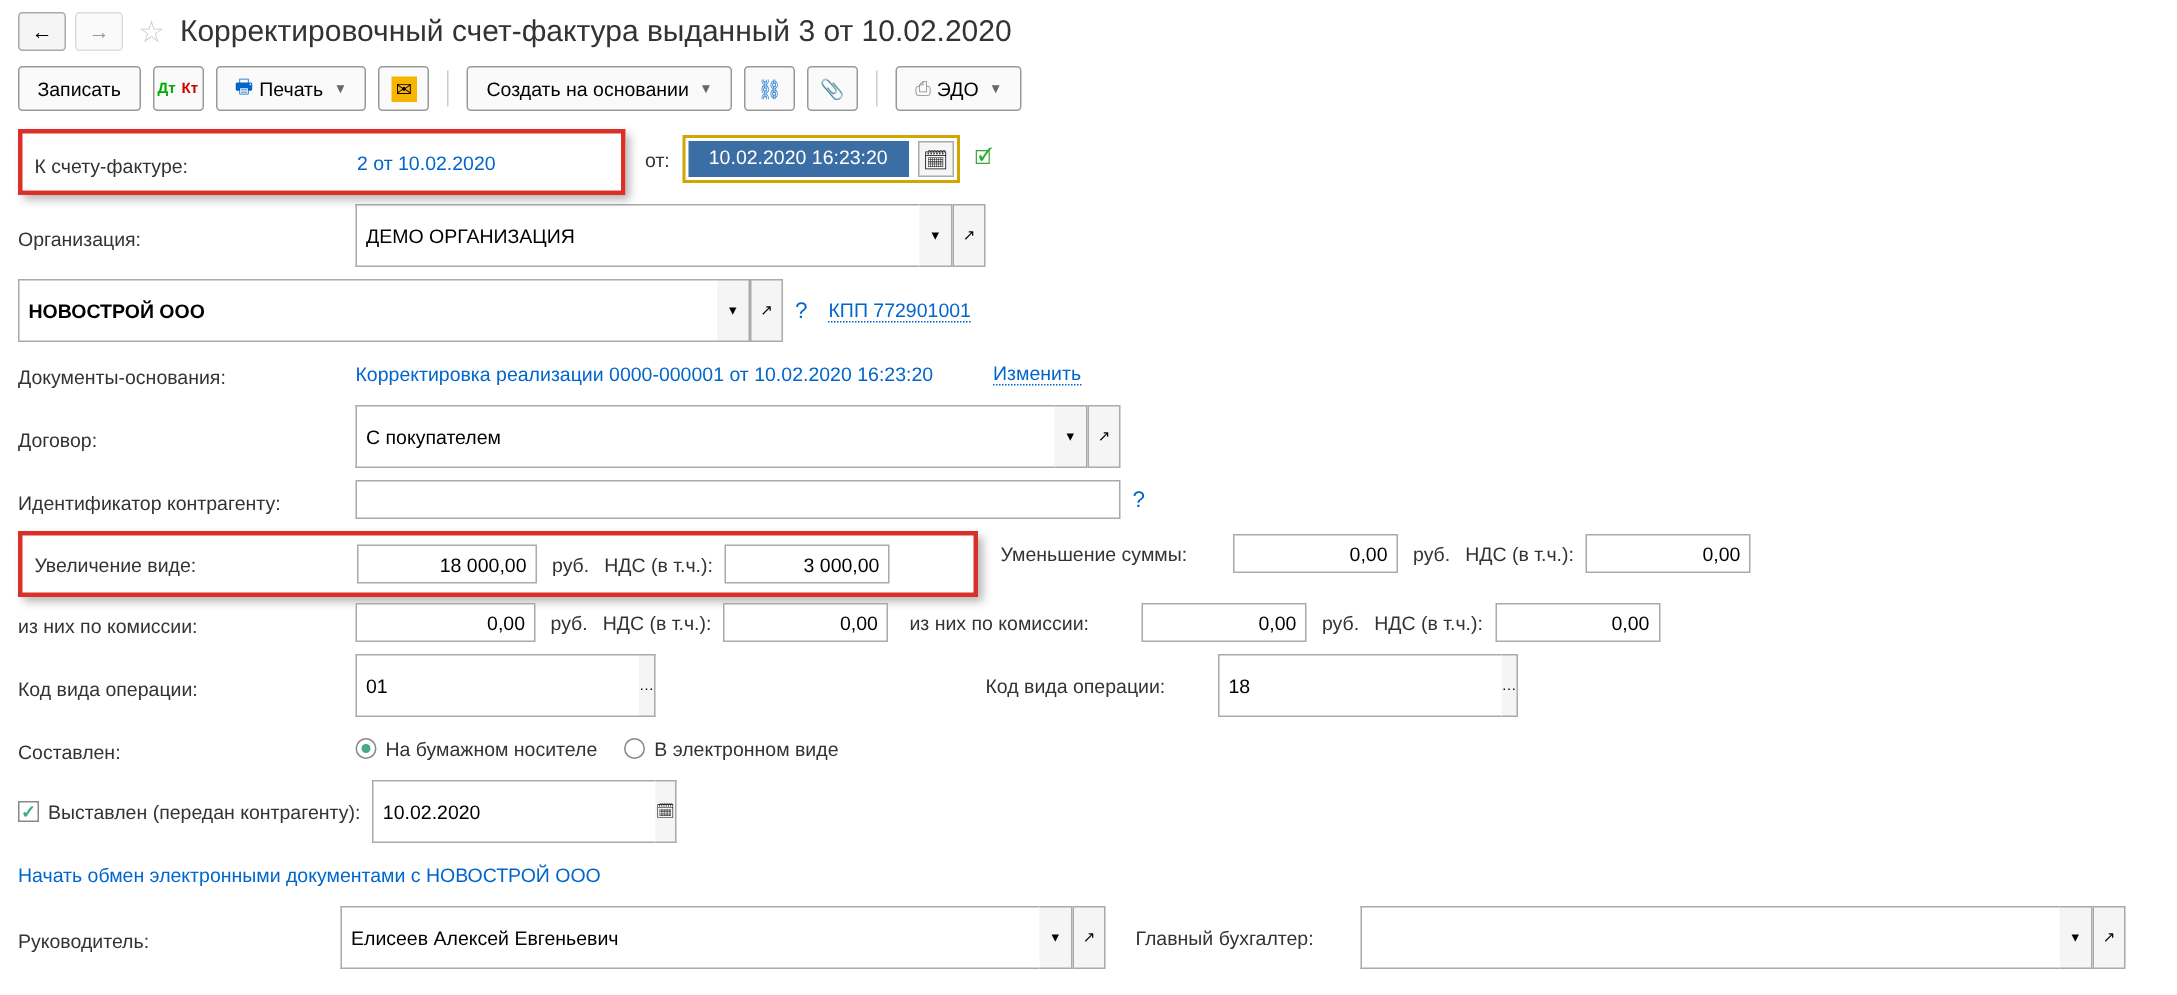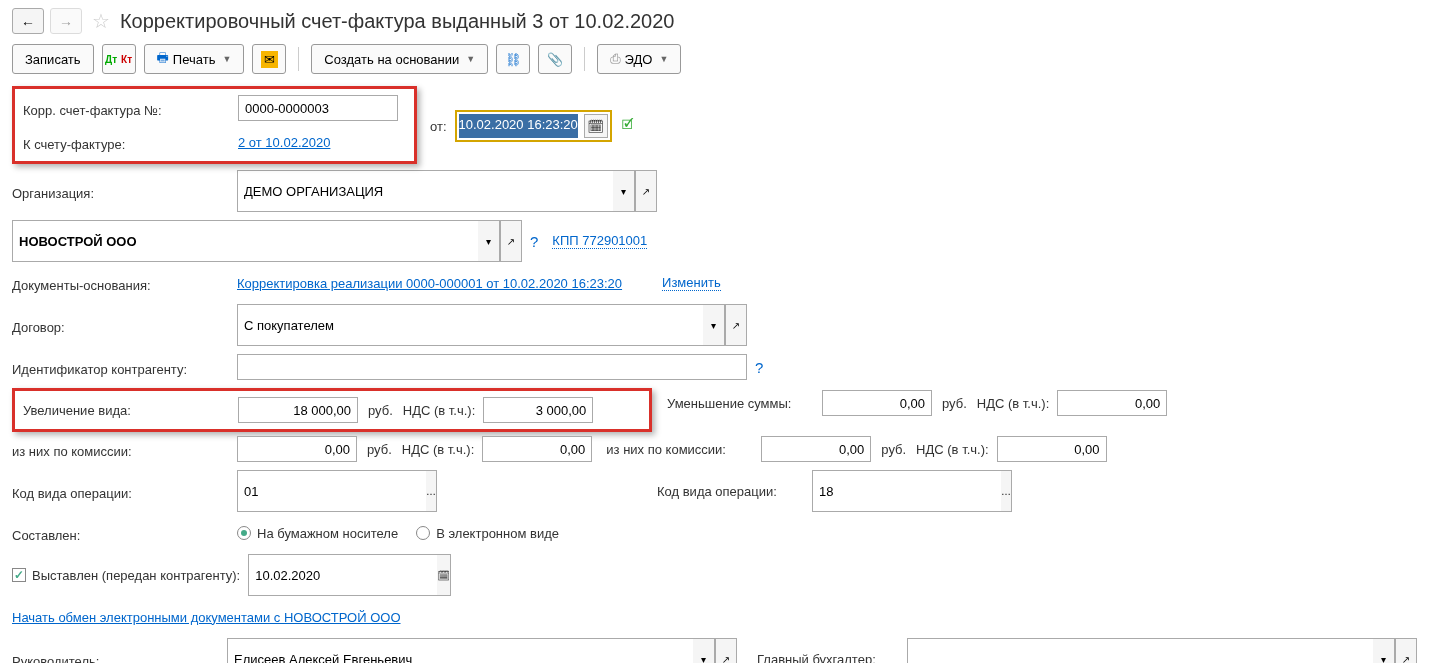--- a/index.html
+++ b/index.html
@@ -13,25 +13,25 @@
 .btn-yellow { background: #ffdd00; border-color: #cc9900; font-weight: bold; }
 .btn-icon { width: 34px; padding: 0; justify-content: center; }
 .btn .caret { font-size: 9px; margin-left: 3px; color: #666; }
 .form-row { display: flex; align-items: center; margin-bottom: 8px; min-height: 26px; }
 .label { width: 225px; flex-shrink: 0; padding-top: 4px; }
 .input-text { height: 26px; border: 1px solid #aaa; padding: 0 6px; background: #fff; font-size: 13px; }
 .input-combo { display: flex; height: 42px; }
 .input-combo input { border: 1px solid #aaa; border-right: none; padding: 0 6px; font-size: 13px; }
 .combo-btn { width: 22px; border: 1px solid #aaa; border-left: none; background: #f5f5f5; cursor: pointer; display: inline-flex; align-items: center; justify-content: center; font-size: 10px; }
 .combo-btn + .combo-btn { border-left: 1px solid #aaa; }
-.link { color: #0066cc; text-decoration: underline; cursor: pointer; }
+.link { color: #0066cc; cursor: pointer; }
 .link.dotted { text-decoration: none; border-bottom: 1px dotted #0066cc; }
 .highlight-red { border: 3px solid #d9302a; box-shadow: 3px 3px 6px rgba(0,0,0,.3); padding: 6px 8px; margin-bottom: 6px; }
 .highlight-yellow { border: 2px solid #d4a500; padding: 2px; display: inline-flex; }
-.date-sel { background: #3a6ea5; color: #fff; padding: 3px 0; margin-right: 2px; }
+.date-sel { background: #3a6ea5; color: #fff; padding: 3px 14px; margin-right: 2px; }
 .cal-btn { width: 24px; height: 24px; border: 1px solid #aaa; background: #f5f5f5; cursor: pointer; margin-left: 4px; display: inline-flex; align-items: center; justify-content: center; }
 .num-input { text-align: right; }
 .radio { width: 14px; height: 14px; border: 1px solid #888; border-radius: 50%; display: inline-flex; align-items: center; justify-content: center; margin-right: 6px; vertical-align: middle; cursor: pointer; }
 .radio.checked::after { content: ''; width: 6px; height: 6px; background: #4a8; border-radius: 50%; }
 .checkbox { width: 14px; height: 14px; border: 1px solid #888; display: inline-flex; align-items: center; justify-content: center; margin-right: 6px; vertical-align: middle; cursor: pointer; color: #4a8; font-weight: bold; font-size: 12px; }
 .sep { width: 1px; height: 24px; background: #ccc; margin: 0 4px; }
 .q-mark { color: #0066cc; font-size: 15px; cursor: pointer; margin-left: 8px; }
 </style>
 </head>
 <body>
@@ -71,30 +71,26 @@
   <div class="sep"></div>
   <button class="btn">
       <span style="color:#888">⎙</span> 
       <span>ЭДО</span>
       <span class="caret">▼</span>
     </button>
 </div>
 
 <div style="position:relative">
 <div class="highlight-red" style="width:405px;position:relative;z-index:1">
-  <div class="form-row">
-    <span class="label" style="width:215px">Корр. счет-фактура №:</span>
-    <input class="input-text" style="width: 160px;" value="0000-0000003">
-  </div>
   <div class="form-row" style="margin-bottom:0">
     <span class="label" style="width:215px">К счету-фактуре:</span>
     <a class="link">2 от 10.02.2020</a>
   </div>
 </div>
-<div style="position:absolute;left:418px;top:24px;display:flex;align-items:center;z-index:2">
+<div style="position:absolute;left:418px;top:4px;display:flex;align-items:center;z-index:2">
   <span style="margin-right:8px">от:</span>
   <span class="highlight-yellow">
     <span class="date-sel">10.02.2020 16:23:20</span>
     <button class="cal-btn">🗓</button>
   </span>
   <span style="margin-left:10px;color:#3a3">🗹</span>
 </div>
 </div>
 
 <div class="form-row" style="margin-top:6px">
@@ -132,21 +128,21 @@
 </div>
 
 <div class="form-row">
   <span class="label">Идентификатор контрагенту:</span>
   <input class="input-text" style="width: 510px;" value="">
   <span class="q-mark">?</span>
 </div>
 
 <div class="highlight-red" style="width:640px">
   <div style="display:flex;align-items:center">
-    <span style="width:215px">Увеличение вида:</span>
+    <span style="width:215px">Увеличение виде:</span>
     <input class="input-text num-input" style="width: 120px;" value="18 000,00">
     <span style="margin:0 10px">руб.</span>
     <span style="margin-right:8px">НДС (в т.ч.):</span>
     <input class="input-text num-input" style="width: 110px;" value="3 000,00">
   </div>
 </div>
 
 <div style="position:relative;margin-top:-48px;margin-left:655px;display:flex;align-items:center;height:26px">
   <span style="width:155px">Уменьшение суммы:</span>
   <input class="input-text num-input" style="width: 110px;" value="0,00">

